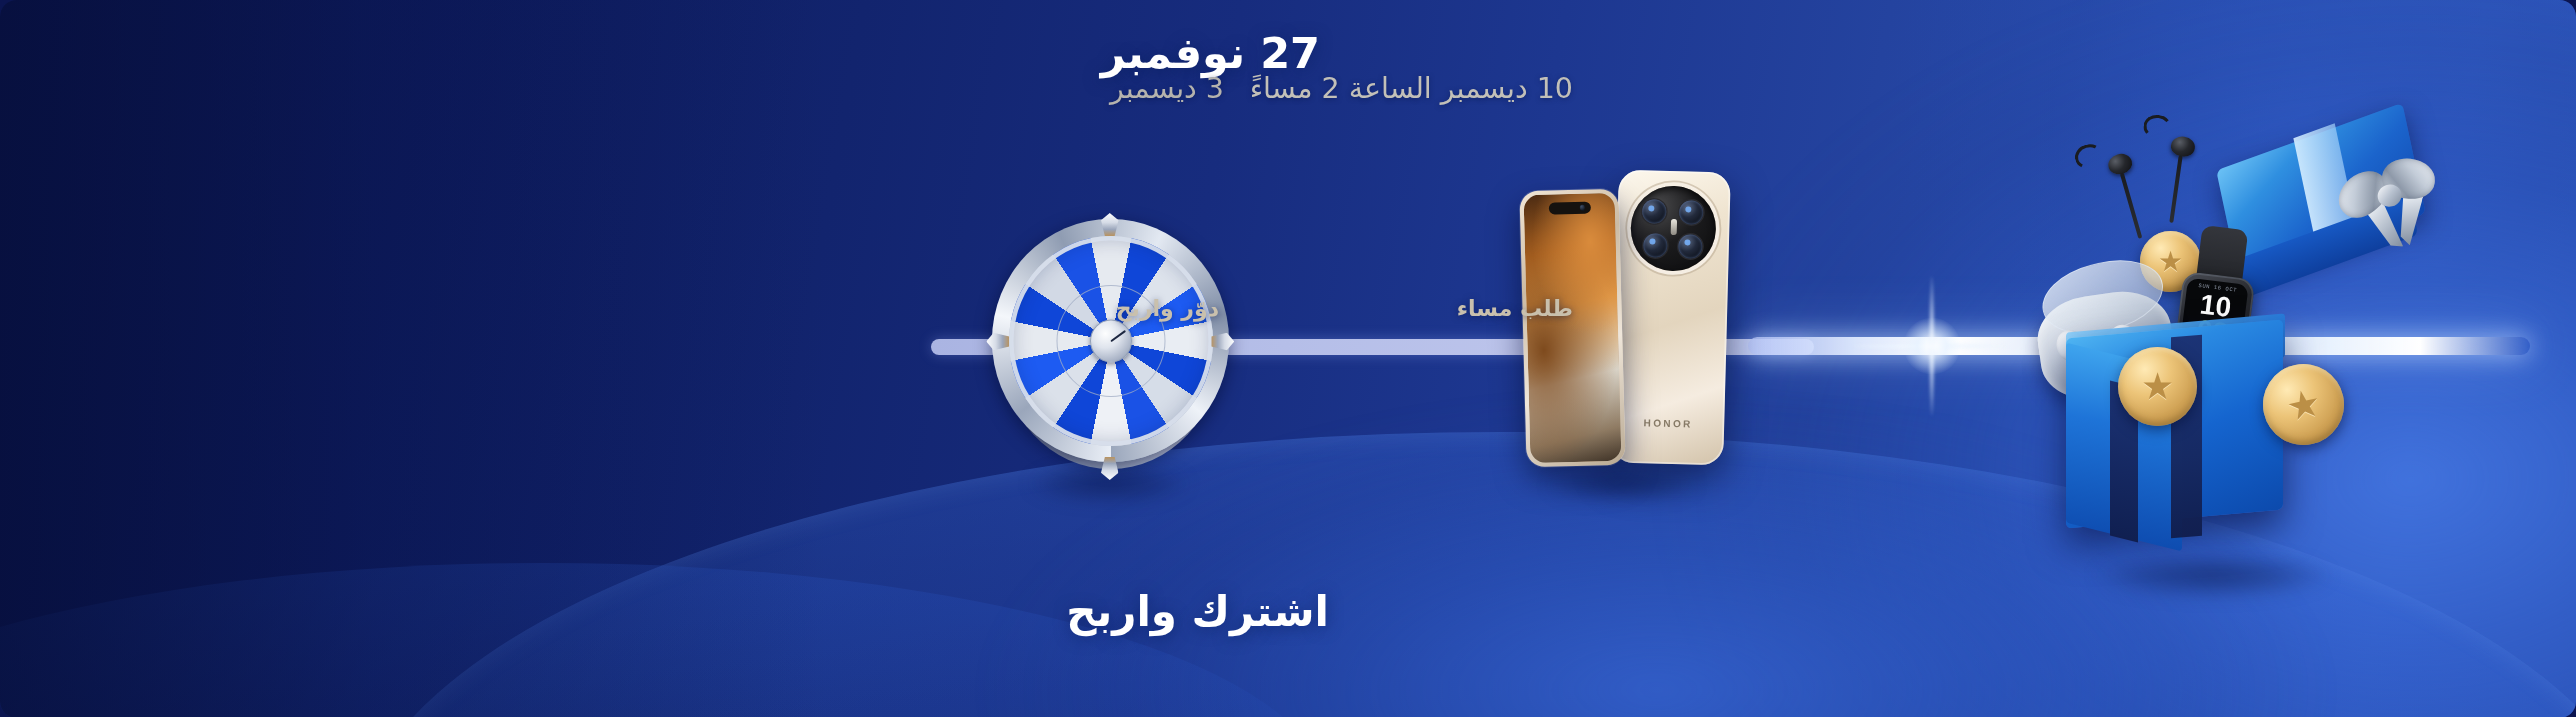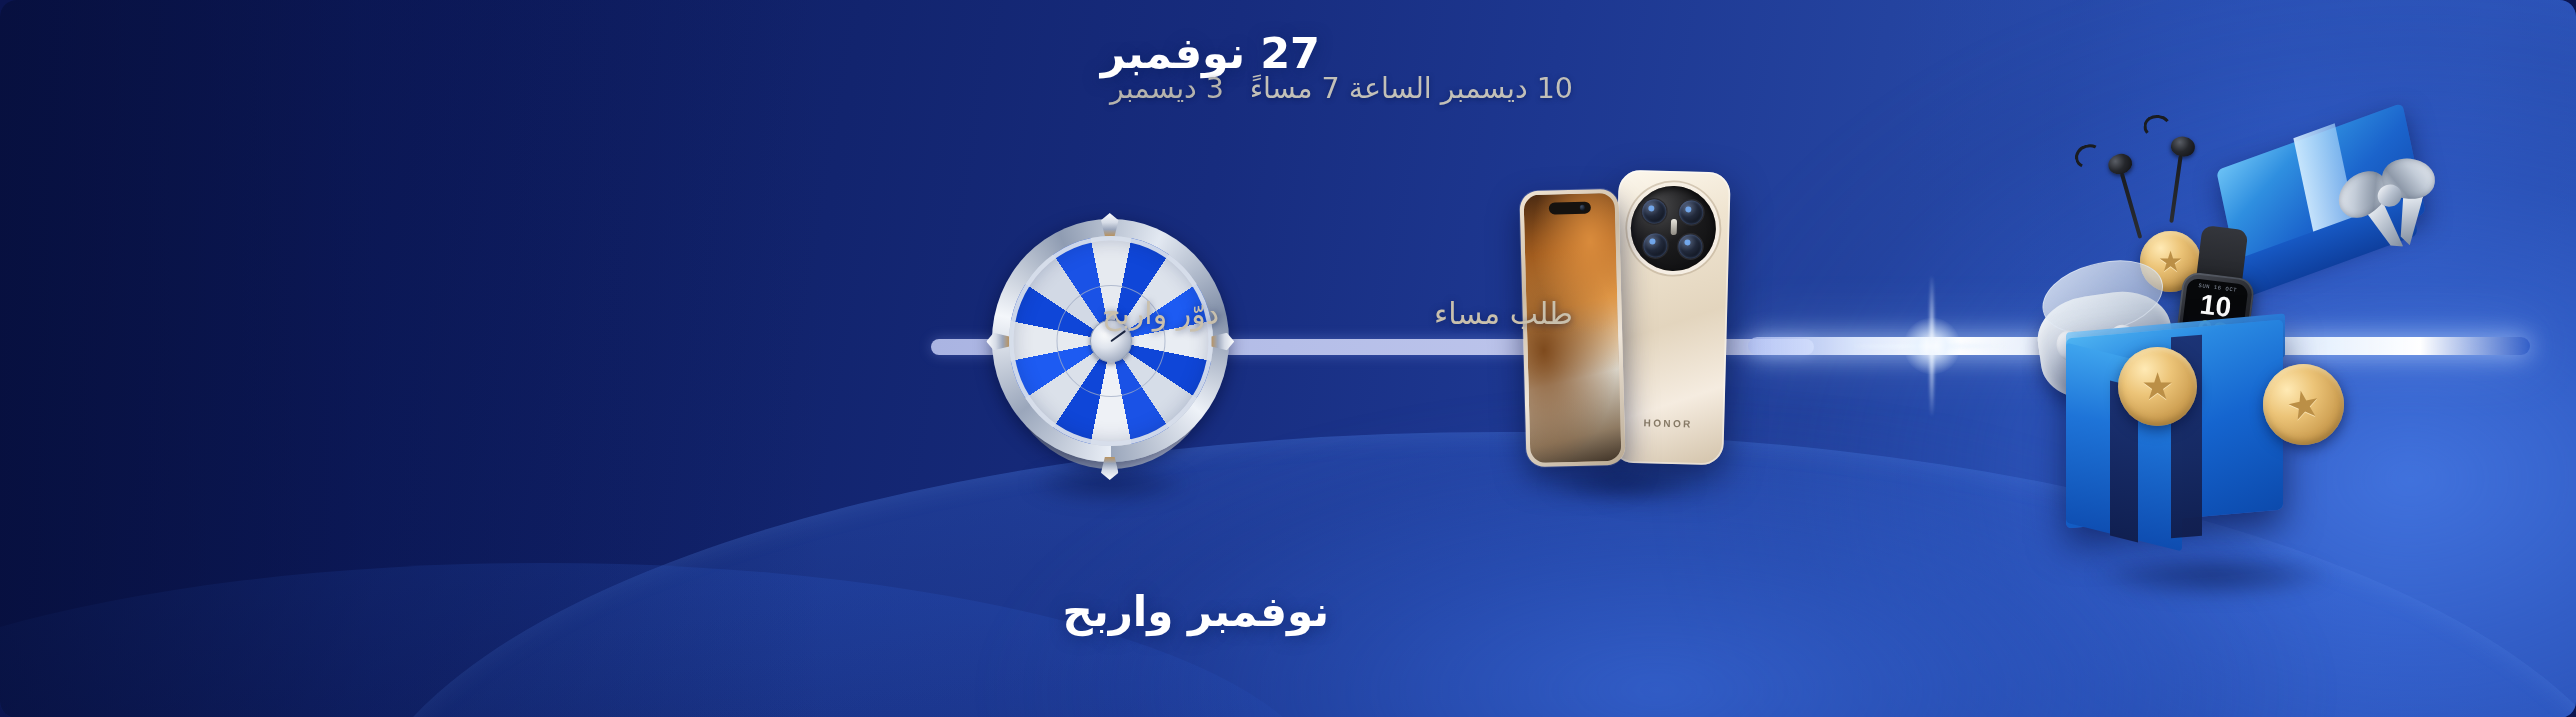--- a/index.html
+++ b/index.html
@@ -122,21 +122,21 @@
   .step-date{
     position:absolute; white-space:nowrap;
     color:#b9b8b4; font-size:28.5px; font-weight:400;
     text-shadow:0 0.9px 5.5px rgba(8,20,70,.5);
   }
   #d-12dec { right:1352px; top:72px; color:#b5b3ad; }
   #d-10dec { right:1003px; top:72px; color:#c2c0b8; }
 
   .step-label{
     position:absolute; white-space:nowrap;
-    color:#c9c0ad; font-size:30px; font-weight:400;
+    color:#c9c0ad; font-size:22px; font-weight:700;
     text-shadow:0 0.9px 7.4px rgba(8,20,70,.55);
   }
   #l-spin  { right:1357px; top:296px; }
   #l-order { right:1003px; top:296px; }
 
   
   .obj-shadow{
     position:absolute; border-radius:50%;
     background:radial-gradient(ellipse 50% 50% at 50% 50%,
       rgba(6,16,62,.52) 0%, rgba(8,20,70,.30) 46%, rgba(10,24,80,0) 78%);
@@ -551,22 +551,22 @@
 
     <div class="coin" id="coin2">
       <span class="star">★</span>
     </div>
     <div class="coin" id="coin3">
       <span class="star">★</span>
     </div>
   </div>
 
   <div class="headline" id="hl-date">27 نوفمبر</div>
-  <div class="headline" id="hl-cta">نوفمبر واربح</div>
+  <div class="headline" id="hl-cta">اشترك واربح</div>
 
   <div class="step-date" id="d-12dec">3 ديسمبر</div>
-  <div class="step-date" id="d-10dec">10 ديسمبر الساعة 7 مساءً</div>
+  <div class="step-date" id="d-10dec">10 ديسمبر الساعة 2 مساءً</div>
 
   <div class="step-label" id="l-spin">دوّر واربح</div>
   <div class="step-label" id="l-order">طلب مساء</div>
 
 </div>
 
 
 </body></html>

